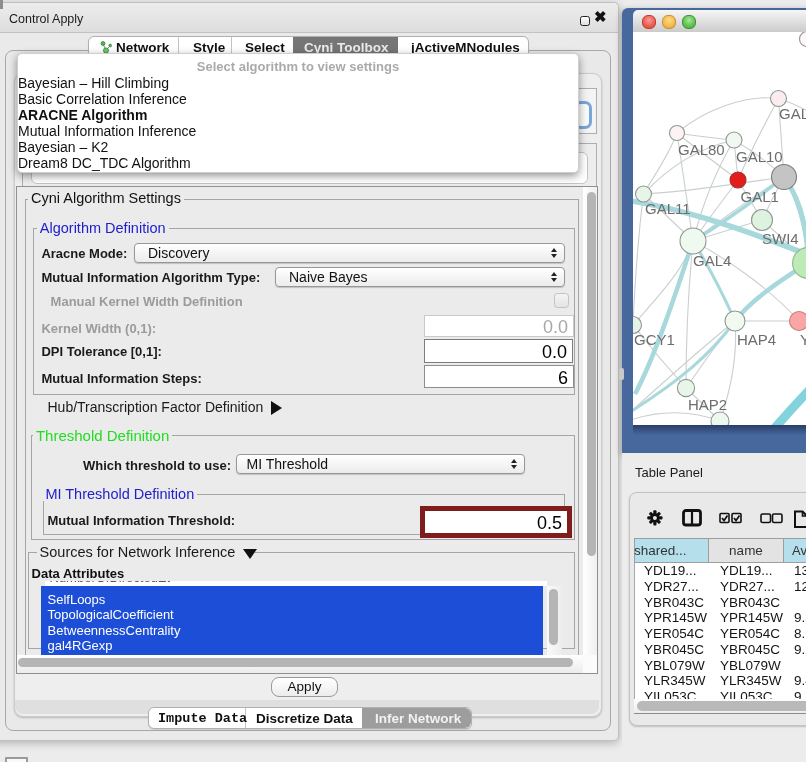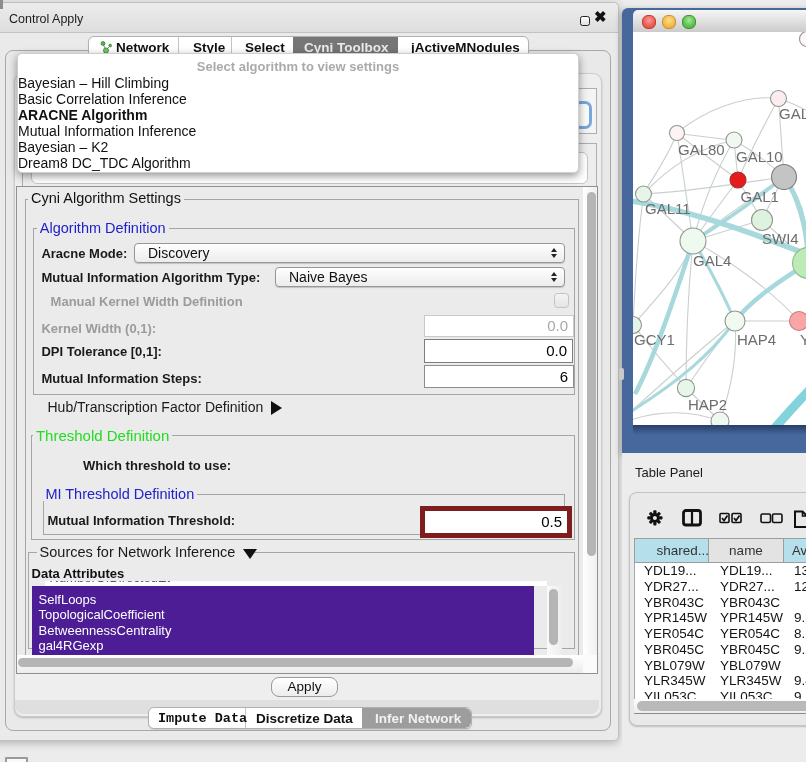--- a/index.html
+++ b/index.html
@@ -9,21 +9,21 @@
   .b{font-weight:bold;}
   .lbl{font-size:13px;font-weight:bold;color:#1a1a1a;white-space:nowrap;}
   .dis{color:#9b9b9b;}
   .combo{position:absolute;border:1px solid #979797;border-radius:4px;
          background:linear-gradient(#ffffff,#f6f6f6 45%,#ececec);
          box-shadow:0 1px 1px rgba(0,0,0,0.18);}
   .combo .ct{position:absolute;left:13px;top:1px;font-size:14px;color:#111;}
   .arr{position:absolute;right:7px;width:0;height:0;border-left:3.5px solid transparent;border-right:3.5px solid transparent;}
   .arrup{border-bottom:4px solid #222;}
   .arrdn{border-top:4px solid #222;}
-  .fld{position:absolute;background:#fff;font-size:15px;text-align:right;}
+  .fld{position:absolute;background:#fff;font-size:18px;text-align:right;}
   .tbox{position:absolute;border:1px solid #a5a5a5;}
   .ttl{position:absolute;font-size:13px;background:#ebebeb;padding:0 3px;white-space:nowrap;line-height:13px;}
   .thumb{position:absolute;background:#b5b5b5;border-radius:4.5px;}
   .seg{position:absolute;background:#fff;border:1px solid #b0b0b0;border-radius:6px;
        box-shadow:0 1px 1px rgba(0,0,0,0.12);}
   .segsep{position:absolute;top:0;bottom:0;width:1px;background:#c4c4c4;}
   .segtxt{position:absolute;top:2.5px;font-size:13.5px;font-weight:600;color:#111;white-space:nowrap;}
 </style>
 </head>
 <body>
@@ -74,35 +74,40 @@
     <div class="fld" style="left:407px;top:152px;width:142px;height:20px;border:1.5px solid #7d7d7d;color:#000;padding:1.5px 5px 0 0;">0.0</div>
     <div class="lbl" style="position:absolute;left:24.4px;top:184px;">Mutual Information Steps:</div>
     <div class="fld" style="left:407px;top:178px;width:143px;height:19px;border:1px solid #8d8d8d;color:#000;padding:1.5px 5px 0 0;">6</div>
 
     <div class="abs" style="left:30.5px;top:212px;font-size:14px;color:#1a1a1a;">Hub/Transcription Factor Definition</div>
     <div class="abs" style="left:254px;top:214px;width:0;height:0;border-left:11px solid #111;border-top:7px solid transparent;border-bottom:7px solid transparent;"></div>
 
     <div class="tbox" style="left:13.6px;top:248px;width:542px;height:103px;"></div>
     <div class="ttl" style="left:15.9px;top:242px;color:#21dd21;font-size:15px;line-height:13px;">Threshold Definition</div>
     <div class="lbl" style="position:absolute;left:66px;top:271px;">Which threshold to use:</div>
+    <div class="combo" style="left:218.6px;top:266.5px;width:287px;height:18px;">
+      <div class="ct" style="left:10px;">MI Threshold</div>
+      <div class="arr arrup" style="top:4px;"></div>
+        <div class="arr arrdn" style="top:10px;"></div>
+    </div>
     <div class="tbox" style="left:26px;top:306.5px;width:520px;height:39px;"></div>
     <div class="ttl" style="left:25.4px;top:300.5px;color:#2121cc;font-size:14.5px;line-height:13px;">MI Threshold Definition</div>
     <div class="lbl" style="position:absolute;left:30.4px;top:326px;">Mutual Information Threshold:</div>
     <div class="fld" style="left:403px;top:319px;width:137px;height:20px;border:5px solid #7f1d1d;color:#000;padding:1.5px 5px 0 0;">0.5</div>
 
     <div class="tbox" style="left:11px;top:364.5px;width:545px;height:95px;"></div>
     <div class="ttl" style="left:19.6px;top:358.5px;color:#1a1a1a;font-size:14.5px;line-height:13px;">Sources for Network Inference&nbsp;&nbsp;&nbsp;&nbsp;</div>
     <div class="abs" style="left:226px;top:361.5px;width:0;height:0;border-left:7.5px solid transparent;border-right:7.5px solid transparent;border-top:10px solid #111;"></div>
     <div class="abs b" style="left:14.6px;top:378.5px;font-size:13px;color:#111;">Data Attributes</div>
     <div class="abs" style="left:27.5px;top:393.5px;width:502px;height:5px;background:#fff;overflow:hidden;">
         <div style="position:absolute;left:0;top:0;width:125px;height:5px;overflow:hidden;">
       <div style="position:absolute;left:5px;top:-11px;font-size:13px;color:#555;">NumberOfDirectedEdges</div>
         </div>
     </div>
-    <div class="abs" style="left:15px;top:398.5px;width:502px;height:69px;background:#4c1d95;overflow:hidden;">
+    <div class="abs" style="left:24px;top:398.5px;width:502px;height:69px;background:#1d4ed8;overflow:hidden;">
       <div style="position:absolute;left:6.5px;top:6px;font-size:13px;line-height:15.5px;color:#fff;">SelfLoops<br>TopologicalCoefficient<br>BetweennessCentrality<br>gal4RGexp</div>
     </div>
     <div class="abs" style="left:529.5px;top:398.5px;width:15px;height:69px;background:linear-gradient(90deg,#fafafa,#ededed);"></div>
     <div class="thumb" style="left:532px;top:401.5px;width:9px;height:56px;"></div>
 
     <div class="abs" style="left:566px;top:0;width:17px;height:468px;background:linear-gradient(90deg,#ffffff,#ececec);"></div>
     <div class="thumb" style="left:570px;top:5px;width:8.5px;height:364px;"></div>
     <div class="abs" style="left:0;top:468px;width:566px;height:18px;background:linear-gradient(#ffffff,#ececec);"></div>
     <div class="thumb" style="left:1px;top:471px;width:555px;height:9px;"></div>
     <div class="abs" style="left:566px;top:468px;width:17px;height:18px;background:#fbfbfb;"></div>
@@ -260,21 +265,21 @@
       <rect x="115" y="5" width="9.5" height="8.5" rx="1.5"></rect>
       <rect x="126.5" y="5" width="9.5" height="8.5" rx="1.5"></rect>
       <path d="M 149,2.5 h 7.5 l 4.5,4.5 v 11 h -12 z" stroke-width="2"></path>
       <path d="M 156.5,2.5 v 4.5 h 4.5" stroke-width="1.6"></path>
     </g>
   </svg>
 
   <div class="abs" style="left:4px;top:45px;width:75px;height:25px;background:#b6dfec;border:1px solid #9e9e9e;box-sizing:border-box;"></div>
   <div class="abs" style="left:78px;top:45px;width:76px;height:25px;background:#e3e3e3;border:1px solid #9e9e9e;box-sizing:border-box;"></div>
   <div class="abs" style="left:153px;top:45px;width:40px;height:25px;background:#b6dfec;border:1px solid #9e9e9e;box-sizing:border-box;"></div>
-  <div class="abs" style="left:4px;top:50px;width:75px;text-align:right;font-size:13.5px;color:#333;">shared...</div>
+  <div class="abs" style="left:4px;top:50px;width:75px;text-align:left;font-size:13.5px;color:#333;">shared...</div>
   <div class="abs" style="left:78px;top:50px;width:76px;text-align:center;font-size:13.5px;color:#333;">name</div>
   <div class="abs" style="left:162px;top:50px;font-size:13px;color:#333;">Avera</div>
 
   <div class="abs" style="left:4px;top:70px;width:181px;height:150px;background:#fff;border-left:1px solid #a8a8a8;overflow:hidden;">
     <div class="abs" style="left:0;top:0;width:181px;font-size:13.5px;color:#151515;line-height:15.75px;">
       <div>
           <span style="position:absolute;left:9px;">YDL19...</span>
           <span style="position:absolute;left:85px;">YDL19...</span>
           <span style="position:absolute;left:159px;">13.1</span>
         </div>

